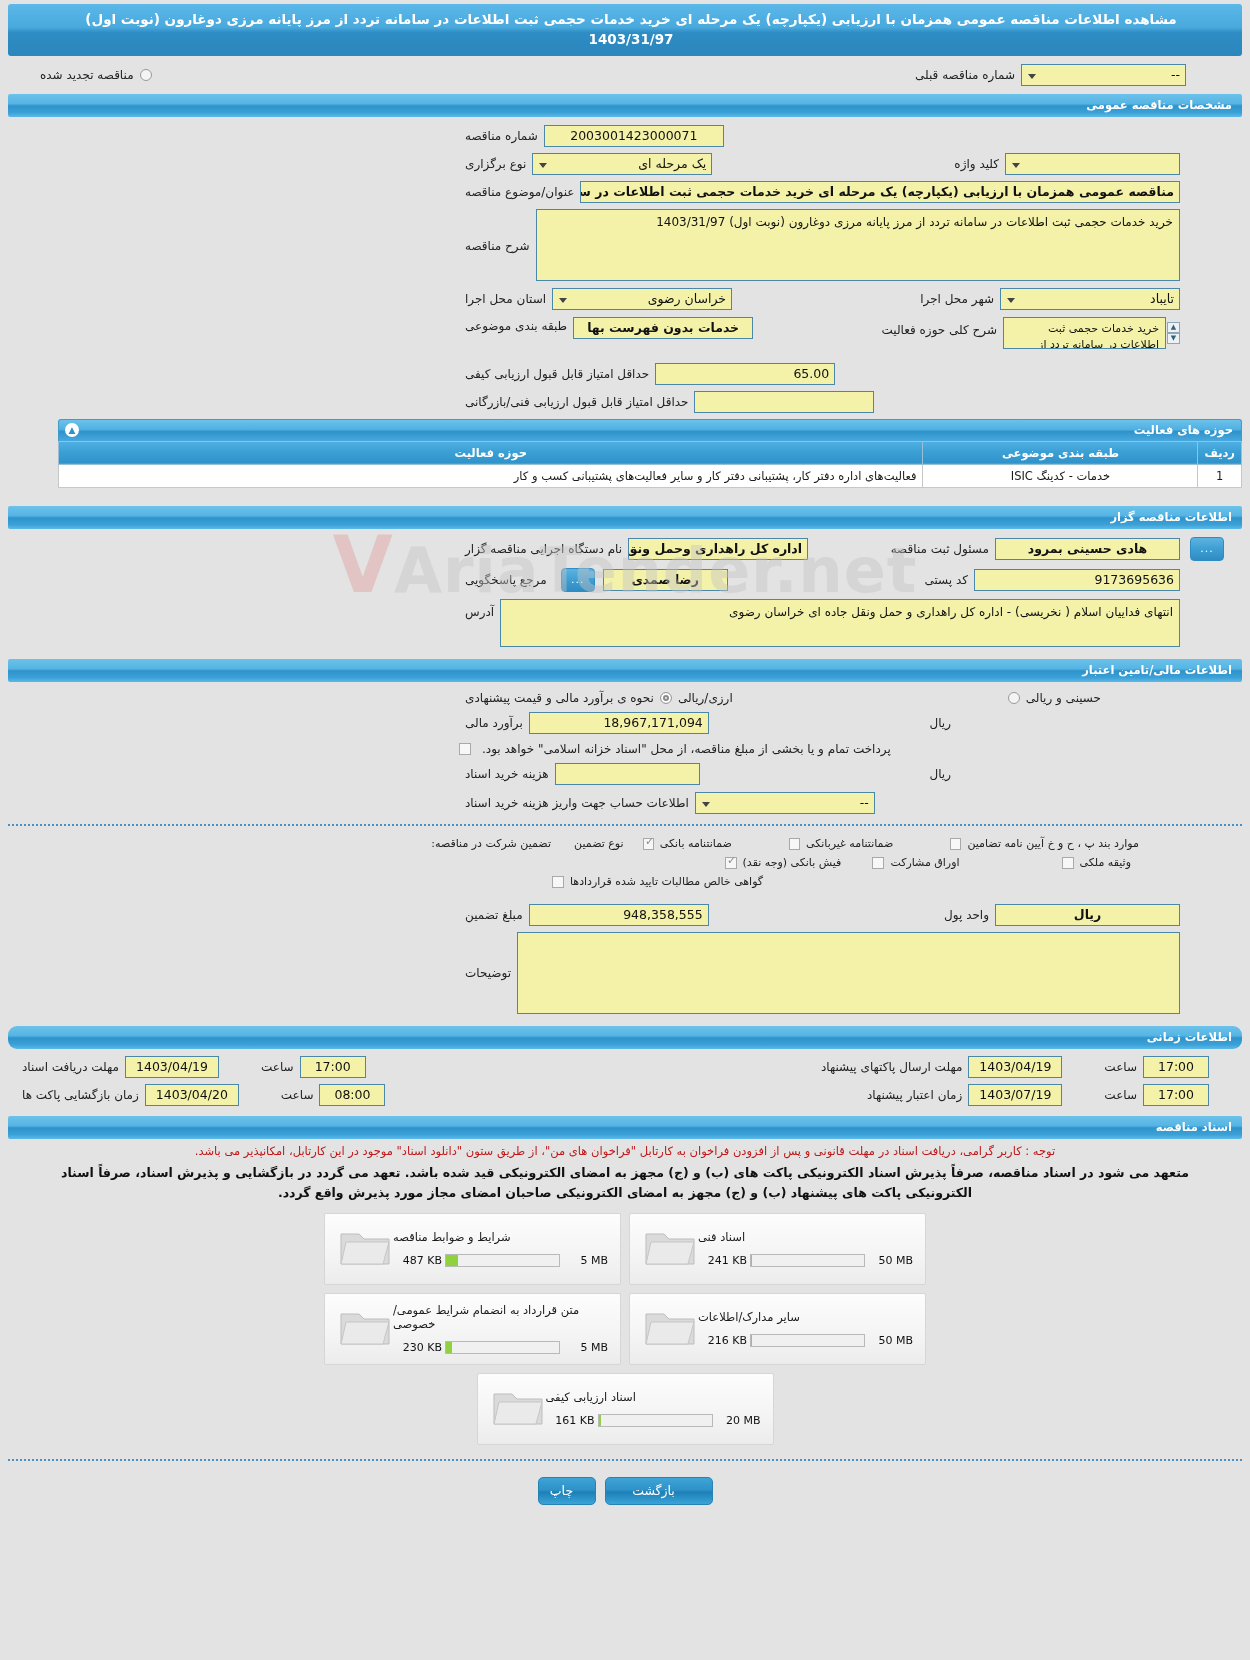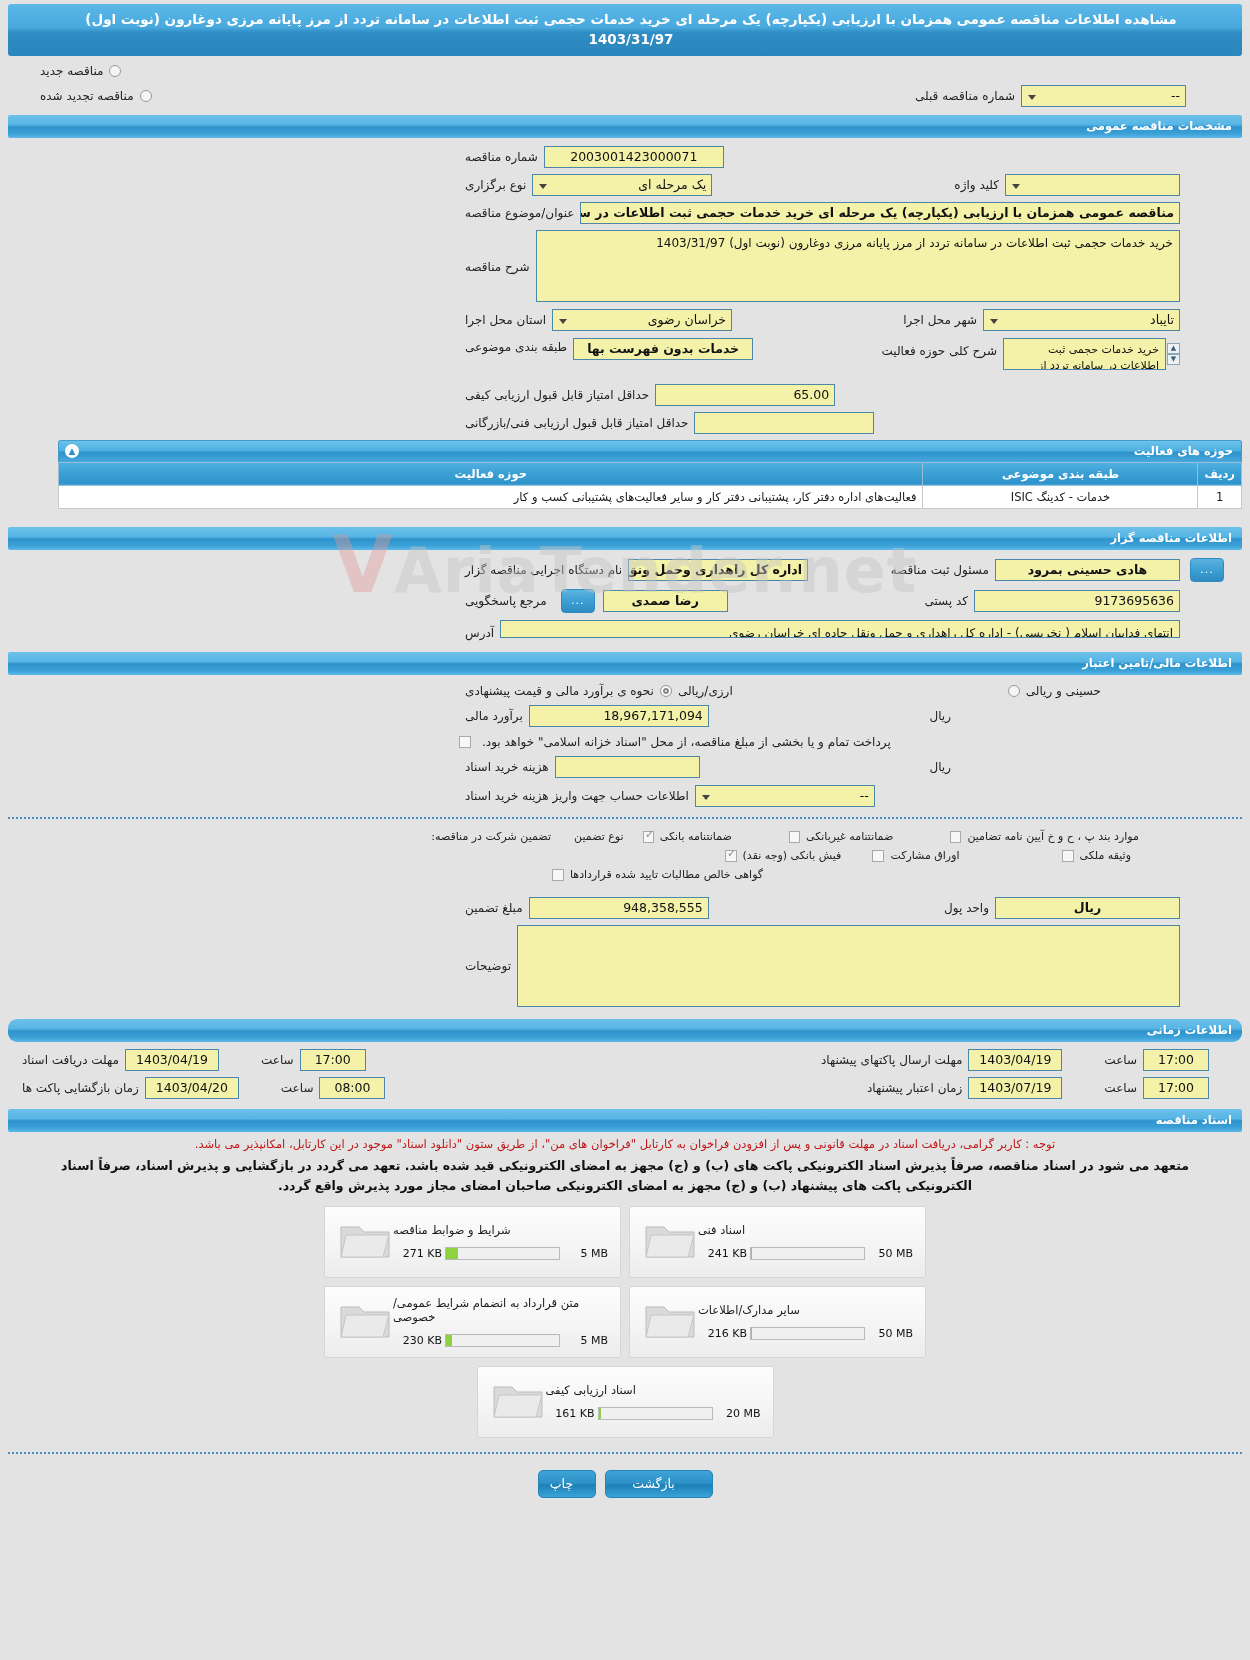--- a/index.html
+++ b/index.html
@@ -276,26 +276,20 @@
 <body>
 
 <div class="page">
 
   <div class="title-bar">
     <div>مشاهده اطلاعات مناقصه عمومی همزمان با ارزیابی (یکپارچه) یک مرحله ای خرید خدمات حجمی ثبت اطلاعات در سامانه تردد از مرز پایانه مرزی دوغارون (نوبت اول)</div>
     <div>1403/31/97</div>
   </div>
 
   <div class="pad" style="margin-top:8px;">
-    <div class="row" style="justify-content:flex-start; padding-right:4px;">
-      <span style="flex:1"></span>
-      <span class="radio"></span>
-      <span class="lbl">مناقصه جدید</span>
-      <span style="width:26px"></span>
-    </div>
     <div class="row" style="margin-top:7px;">
       <span style="width:56px"></span>
       <div class="fld sel" style="width:165px;">--</div>
       <span class="lbl">شماره مناقصه قبلی</span>
       <span style="flex:1"></span>
       <span class="radio"></span>
       <span class="lbl">مناقصه تجدید شده</span>
       <span style="width:26px"></span>
     </div>
   </div>
@@ -330,21 +324,21 @@
 
     <div class="row" style="margin-top:6px; align-items:flex-start;">
       <span style="width:62px"></span>
       <div class="ta" style="flex:1; height:72px; text-align:right;">خرید خدمات حجمی ثبت اطلاعات در سامانه تردد از مرز پایانه مرزی دوغارون (نوبت اول) 1403/31/97</div>
       <span class="lbl" style="padding-top:30px;">شرح مناقصه</span>
       <span style="width:451px"></span>
     </div>
 
     <div class="row" style="margin-top:7px;">
       <span style="width:62px"></span>
-      <div class="fld sel" style="width:197px;">تایباد</div>
+      <div class="fld sel" style="width:180px;">تایباد</div>
       <span class="lbl">شهر محل اجرا</span>
       <span style="flex:1"></span>
       <div class="fld sel" style="width:180px;">خراسان رضوی</div>
       <span class="lbl">استان محل اجرا</span>
       <span style="width:451px"></span>
     </div>
 
     <div class="row" style="margin-top:7px; align-items:flex-start;">
       <span style="width:62px"></span>
       <div style="display:flex; align-items:stretch;">
@@ -423,21 +417,21 @@
       <div class="fld bold" style="width:125px; text-align:center;">رضا صمدی</div>
       <span style="width:8px"></span>
       <div class="dots-btn">...</div>
       <span style="width:8px"></span>
       <span class="lbl">مرجع پاسخگویی</span>
       <span style="width:451px"></span>
     </div>
 
     <div class="row" style="margin-top:7px; align-items:flex-start;">
       <span style="width:62px"></span>
-      <div class="ta" style="flex:1; height:18px; text-align:right;">انتهای فداییان اسلام ( نخریسی) - اداره کل راهداری و حمل ونقل جاده ای خراسان رضوی</div>
+      <div class="ta" style="flex:1; height:48px; text-align:right;">انتهای فداییان اسلام ( نخریسی) - اداره کل راهداری و حمل ونقل جاده ای خراسان رضوی</div>
       <span class="lbl" style="padding-top:6px;">آدرس</span>
       <span style="width:451px"></span>
     </div>
   </div>
 
   <div class="sec-bar" style="margin-top:12px;">اطلاعات مالی/تامین اعتبار</div>
 
   <div class="pad" style="margin-top:9px;">
 
     <div class="row">
@@ -606,21 +600,21 @@
           <svg width="56" height="46" viewBox="0 0 56 46">
             <path d="M4 10 L22 10 L27 15 L52 15 L52 40 L4 40 Z" fill="#dadada" stroke="#bdbdbd" stroke-width="1"></path>
             <path d="M9 18 L52 18 L46 40 L4 40 Z" fill="#eaeaea" stroke="#c6c6c6" stroke-width="1"></path>
           </svg>
         </div>
       </div>
       <div class="fcard">
         <div class="finfo">
           <div class="fname">شرایط و ضوابط مناقصه</div>
           <div class="fbar-row">
-            <span class="sz">271 KB</span>
+            <span class="sz">487 KB</span>
             <span class="fbar">
                 <i style="width:11%"></i>
               </span>
             <span class="max">5 MB</span>
           </div>
         </div>
         <div class="folder">
           <svg width="56" height="46" viewBox="0 0 56 46">
             <path d="M4 10 L22 10 L27 15 L52 15 L52 40 L4 40 Z" fill="#dadada" stroke="#bdbdbd" stroke-width="1"></path>
             <path d="M9 18 L52 18 L46 40 L4 40 Z" fill="#eaeaea" stroke="#c6c6c6" stroke-width="1"></path>

